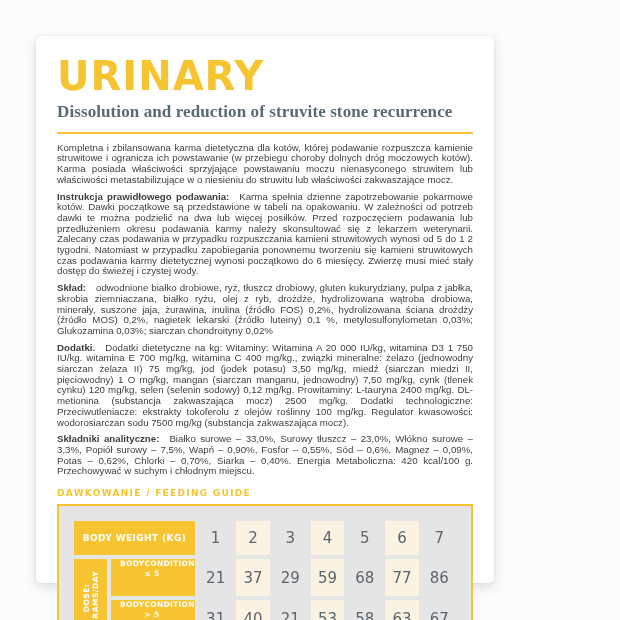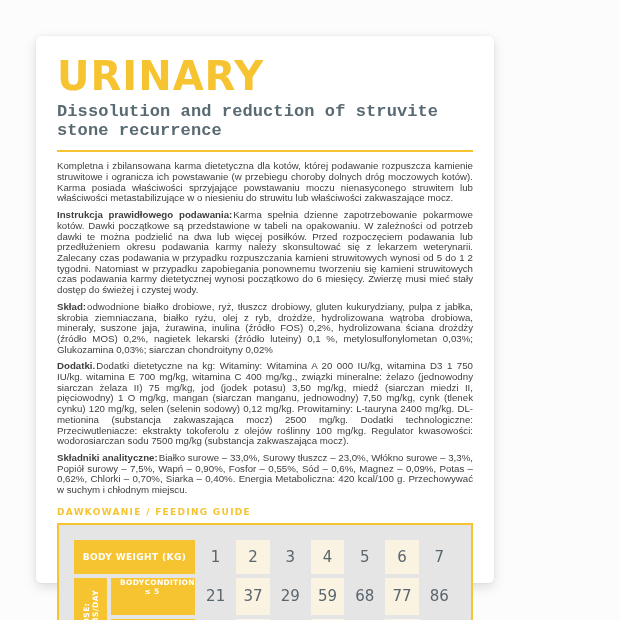--- a/index.html
+++ b/index.html
@@ -28,36 +28,36 @@
   }
   .title{
     margin:0;
     font-family:"DejaVu Sans", sans-serif;
     font-size:40px;line-height:1.0;
     font-weight:800;letter-spacing:1px;
     color:var(--yellow);
   }
   .subtitle{
     margin:7px 0 0 0;
-    font-family:Liberation Mono, monospace;
+    font-family:Liberation Serif, serif;
     font-size:17px;line-height:1.1;
     font-weight:600;letter-spacing:0.1px;
     color:var(--slate);
   }
   .divider{
     border:none;height:2px;background:var(--yellow);
     margin:10px 0 9px 0;
   }
   .bodytext p{
     margin:0 0 6px 0;
     font-size:9.7px;line-height:10.7px;
     text-align:justify;
     color:var(--body);
   }
-  .bodytext b.lead:not(:empty){padding-right:1px;}
+  .bodytext b.lead:not(:empty){padding-right:10px;}
   .guide-heading{
     font-family:"DejaVu Sans", sans-serif;
     font-size:9px;font-weight:bold;
     letter-spacing:1.3px;
     color:var(--yellow);
     margin:11px 0 6px 0;
   }
   .ftable{
     border:2px solid var(--yellow);
     padding:15px;

